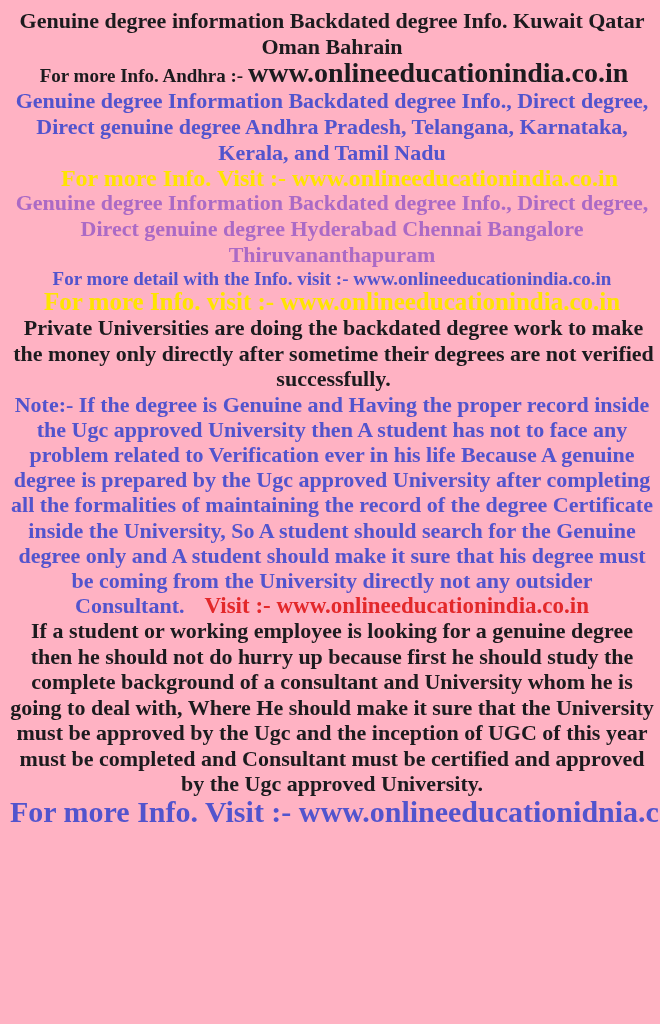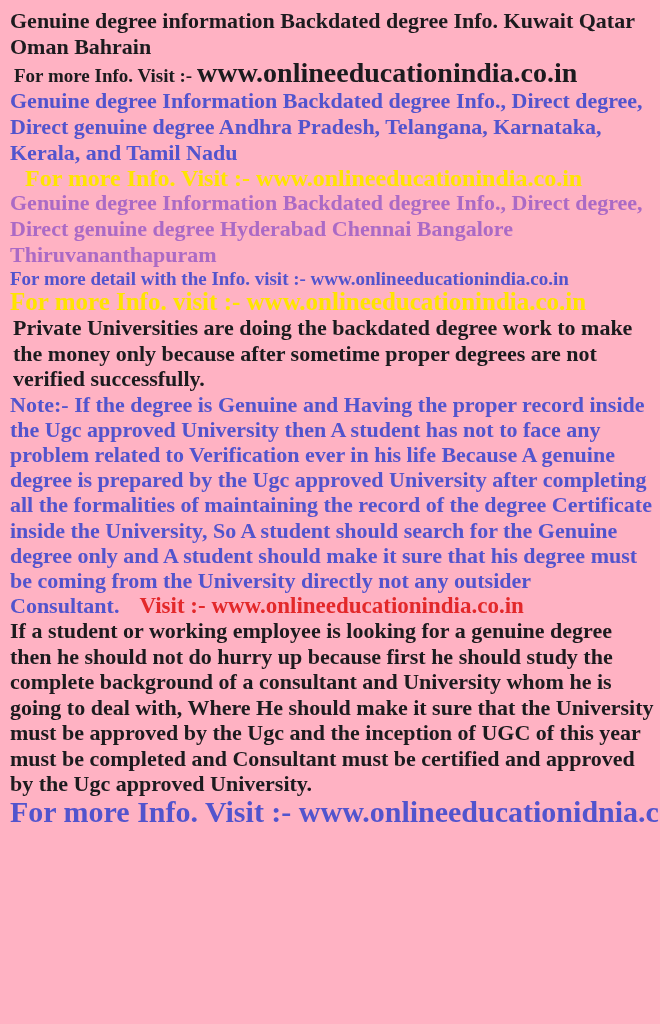--- a/index.html
+++ b/index.html
@@ -13,20 +13,21 @@
     overflow: hidden;
   }
   .page {
     box-sizing: border-box;
     width: 660px;
     height: 1024px;
     padding: 8px 6px 0 10px;
     font-family: "Liberation Serif", serif;
     font-weight: bold;
     overflow: hidden;
+    text-align: center;
   }
   .page p { margin: 0; }
 
   .heading-black {
     color: #1c1b1e;
     font-size: 22px;
     line-height: 26px;
   }
   .visit-top {
     color: #1c1b1e;
@@ -96,35 +97,35 @@
     white-space: nowrap;
   }
 </style>
 </head>
 <body>
 
 <div class="page">
 
   <p class="heading-black">Genuine degree information Backdated degree Info. Kuwait Qatar Oman Bahrain</p>
 
-  <p class="visit-top"><span>For more Info. Visit :- </span><span class="visit-top-url">www.onlineeducationindia.co.in</span></p>
+  <p class="visit-top"><span>For more Info. Andhra :- </span><span class="visit-top-url">www.onlineeducationindia.co.in</span></p>
 
   <p class="blue-states">Genuine degree Information Backdated degree Info., Direct degree, Direct genuine degree Andhra Pradesh, Telangana, Karnataka, Kerala, and Tamil Nadu</p>
 
   <p class="yellow-line-1">For more Info. Visit :- www.onlineeducationindia.co.in</p>
 
   <p class="purple-cities">Genuine degree Information Backdated degree Info., Direct degree, Direct genuine degree Hyderabad Chennai Bangalore Thiruvananthapuram</p>
 
 
   <p class="blue-detail">For more detail with the Info. visit  :- www.onlineeducationindia.co.in</p>
 
 
   <p class="yellow-line-2">For more Info. visit :- www.onlineeducationindia.co.in</p>
 
-  <p class="black-para private">Private Universities are doing the backdated degree work to make the money only because after sometime proper degrees are not verified successfully.</p>
+  <p class="black-para private">Private Universities are doing the backdated degree work to make the money only directly after sometime their degrees are not verified successfully.</p>
 
   <p class="note-para"><span>Note:- If the degree is Genuine and Having the proper record inside the Ugc approved University then A student has not to face any problem related to Verification ever in his life Because A genuine degree is prepared by the Ugc approved University after completing all the formalities of maintaining the record of the degree Certificate inside the University, So A student should search for the Genuine degree only and A student should make it sure that his degree must be coming from the University directly not any outsider Consultant.</span><span class="red-visit">Visit :- www.onlineeducationindia.co.in</span></p>
 
   <p class="black-para student-para">If a student or working employee is looking for a genuine degree then he should not do hurry up because first he should study the complete background of a consultant and University whom he is going to deal with, Where He should make it sure that the University must be approved by the Ugc and the inception of UGC of this year must be completed and Consultant must be certified and approved by the Ugc approved University.</p>
 
   <p class="blue-footer">For more Info. Visit :- www.onlineeducationidnia.co.in</p>
 
 </div>
 
 </body></html>

